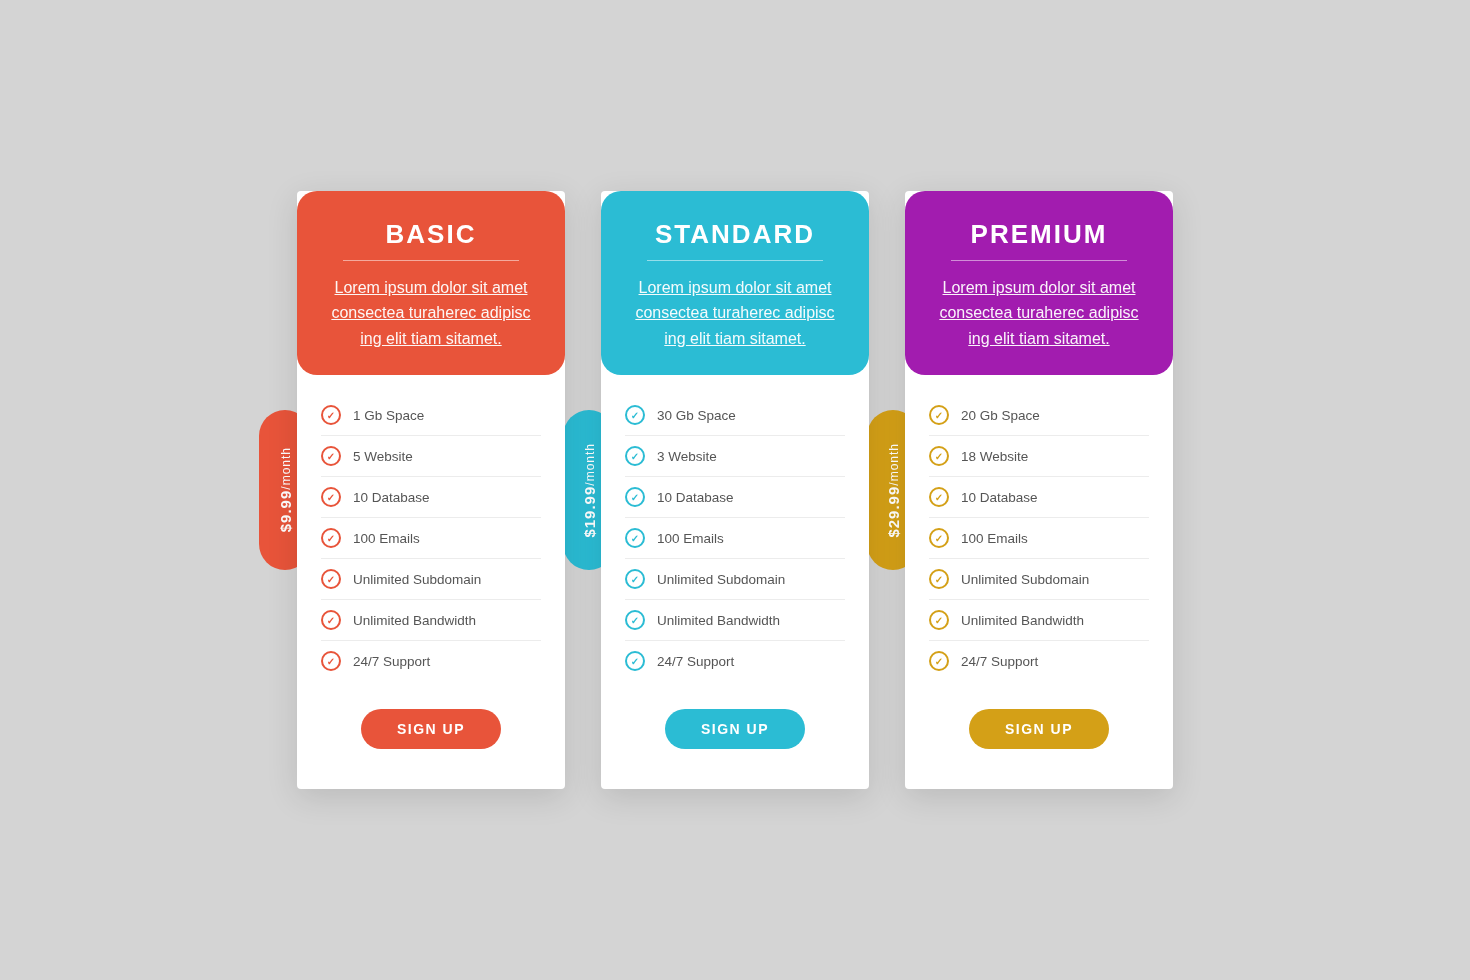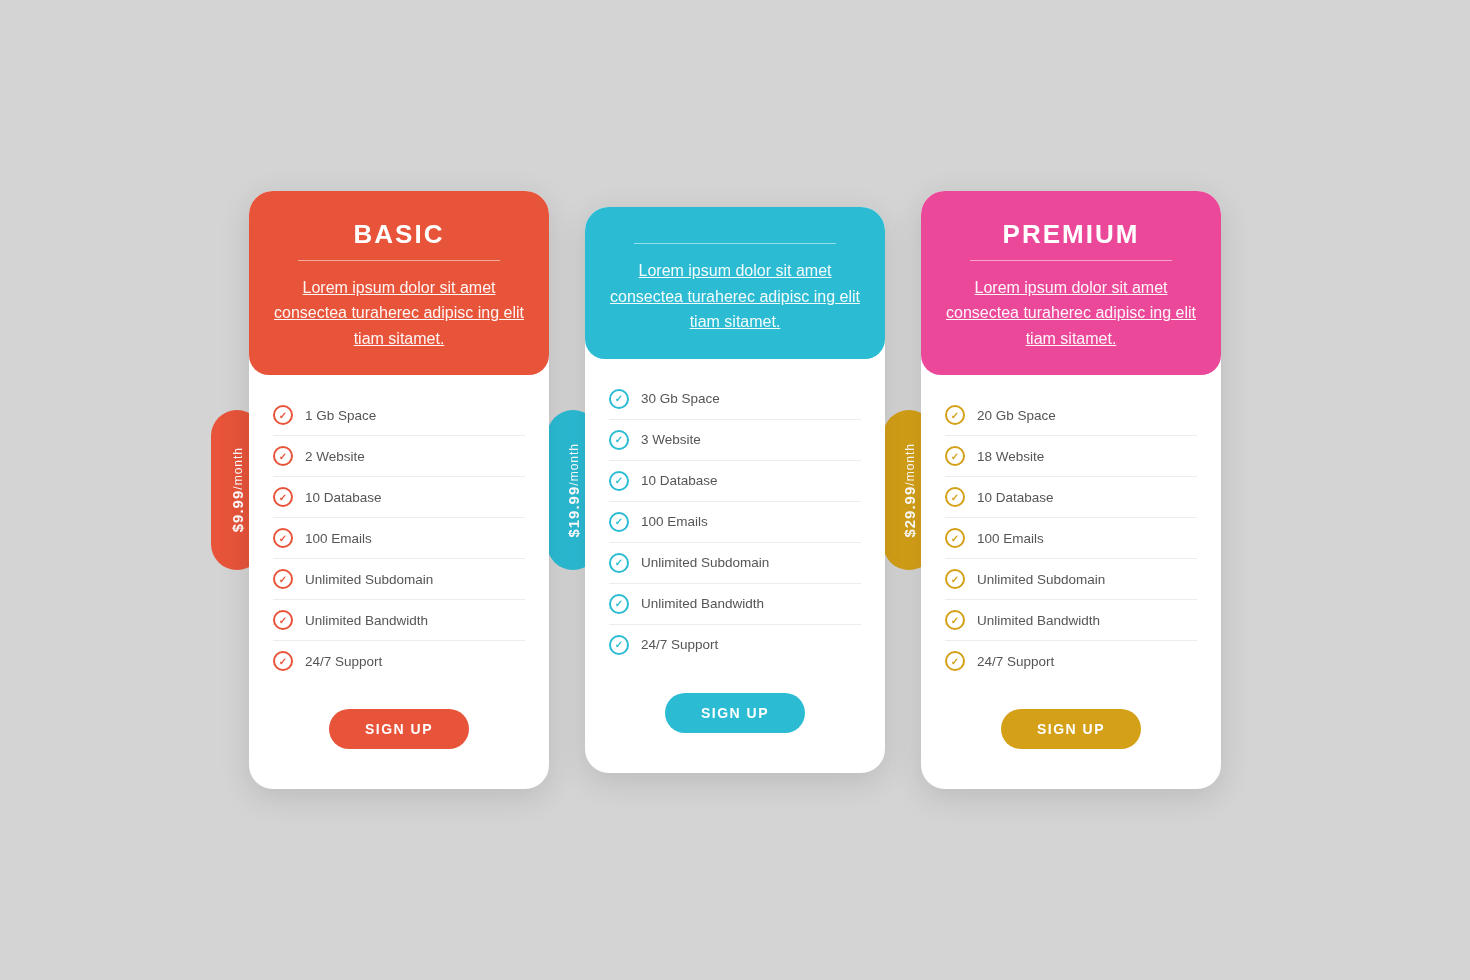--- a/index.html
+++ b/index.html
@@ -49,23 +49,23 @@
       letter-spacing: 1px;
     }
 
     .price-tag span em {
       font-style: normal;
       font-weight: 400;
       font-size: 12px;
     }
 
     .pricing-card {
-      width: 300px;
+      width: 268px;
       background: white;
-      border-radius: 24px;
+      border-radius: 4px;
       overflow: hidden;
       box-shadow: 0 8px 32px rgba(0,0,0,0.12);
       position: relative;
       z-index: 2;
     }
 
     .card-header {
       border-radius: 20px;
       padding: 28px 24px 24px;
       text-align: center;
@@ -155,21 +155,21 @@
     .basic .signup-btn { background: #e8543a; }
 
     
     .standard .price-tag { background: #2bbcd4; }
     .standard .card-header { background: #2bbcd4; }
     .standard .check-icon { border-color: #2bbcd4; color: #2bbcd4; }
     .standard .signup-btn { background: #2bbcd4; }
 
     
     .premium .price-tag { background: #d4a017; }
-    .premium .card-header { background: #ec4899; }
+    .premium .card-header { background: #a21caf; }
     .premium .check-icon { border-color: #d4a017; color: #d4a017; }
     .premium .signup-btn { background: #d4a017; }
   </style>
 </head>
 <body>
 
 <div class="pricing-container">
 <div class="pricing-card-wrapper basic">
       <div class="price-tag">
         <span>$9.99<em>/month</em></span>
@@ -181,21 +181,21 @@
       <p>Lorem ipsum dolor sit amet consectea turaherec adipisc ing elit tiam sitamet.</p>
     </div>
         <div class="card-body">
           <ul class="feature-list">
             <li>
         <span class="check-icon">✓</span>
         <span>1 Gb Space</span>
       </li>
             <li>
         <span class="check-icon">✓</span>
-        <span>2 Website</span>
+        <span>5 Website</span>
       </li>
             <li>
         <span class="check-icon">✓</span>
         <span>10 Database</span>
       </li>
             <li>
         <span class="check-icon">✓</span>
         <span>100 Emails</span>
       </li>
             <li>
@@ -214,20 +214,21 @@
           <button class="signup-btn">SIGN UP</button>
         </div>
       </div>
     </div>
     <div class="pricing-card-wrapper standard">
       <div class="price-tag">
         <span>$19.99<em>/month</em></span>
       </div>
       <div class="pricing-card">
         <div class="card-header">
+      <h2>STANDARD</h2>
       <hr class="divider">
       <p>Lorem ipsum dolor sit amet consectea turaherec adipisc ing elit tiam sitamet.</p>
     </div>
         <div class="card-body">
           <ul class="feature-list">
             <li>
         <span class="check-icon">✓</span>
         <span>30 Gb Space</span>
       </li>
             <li>

